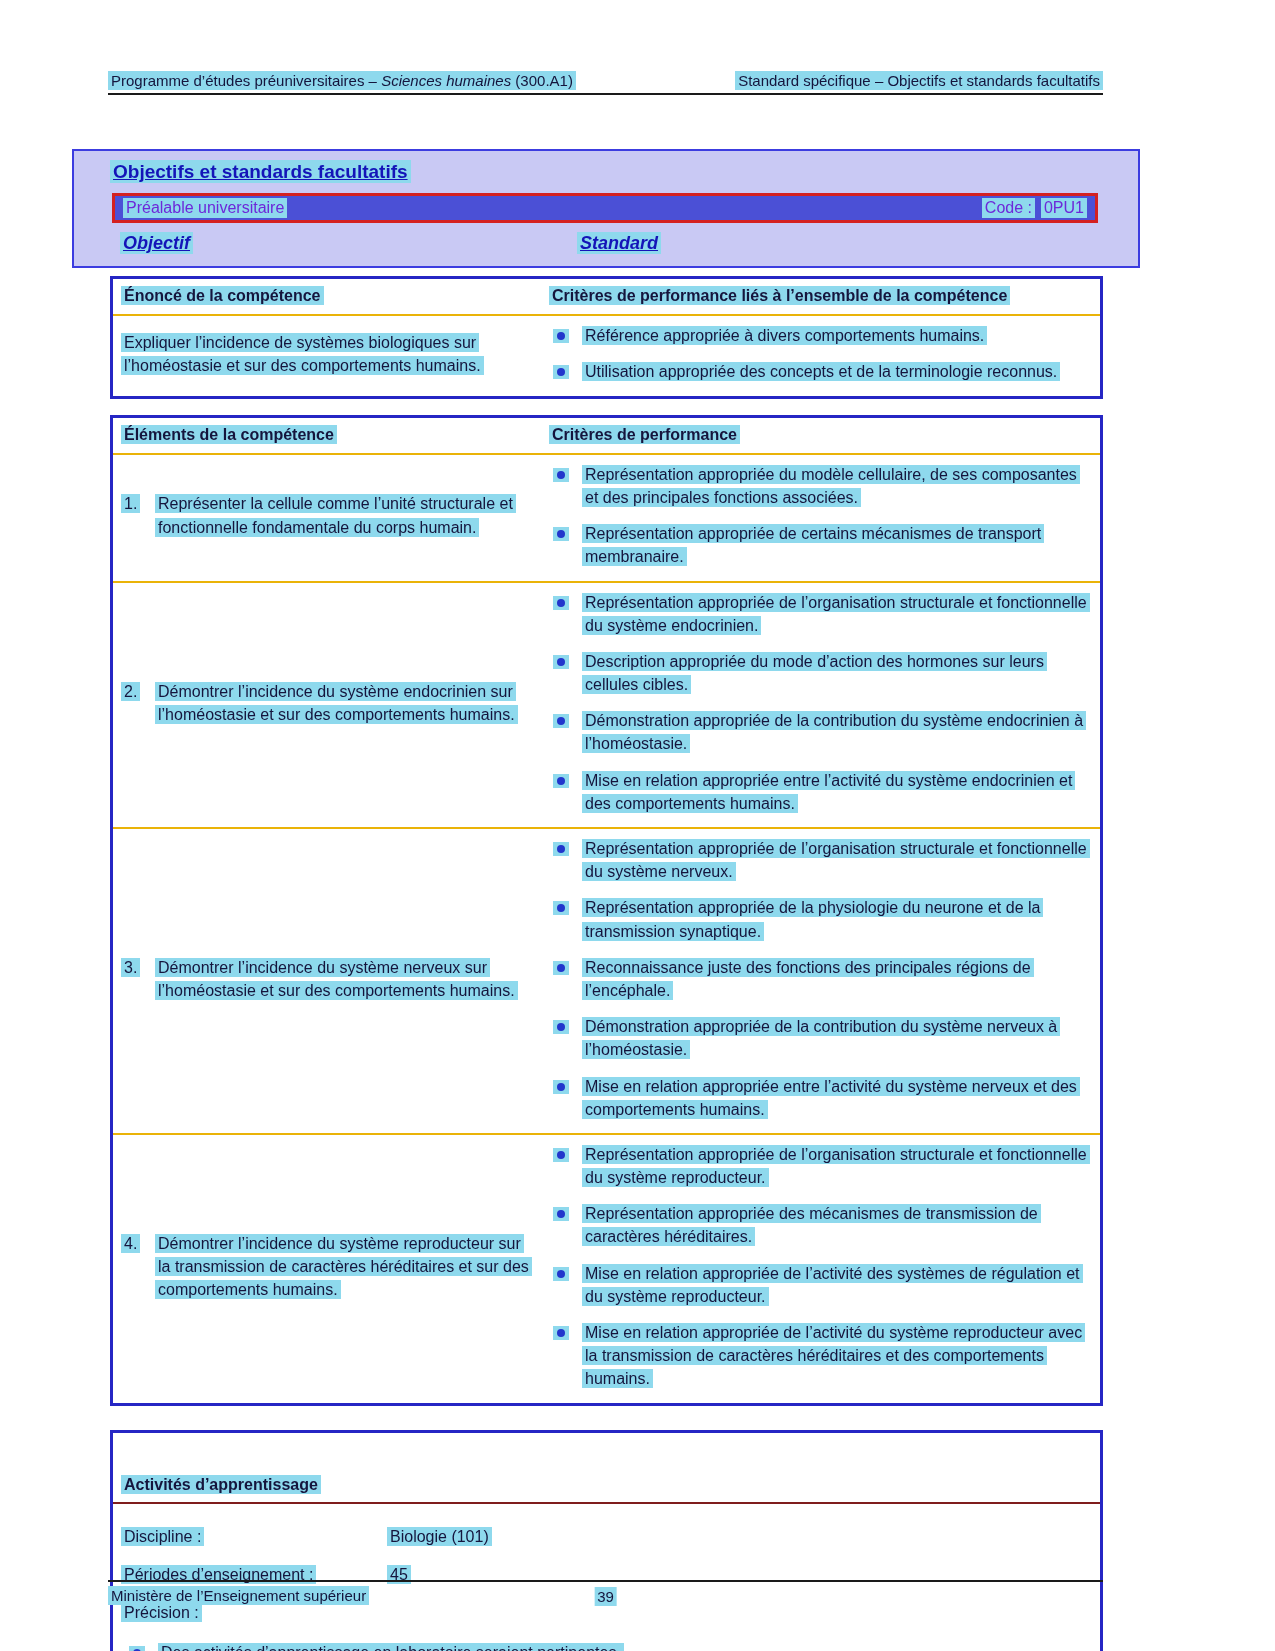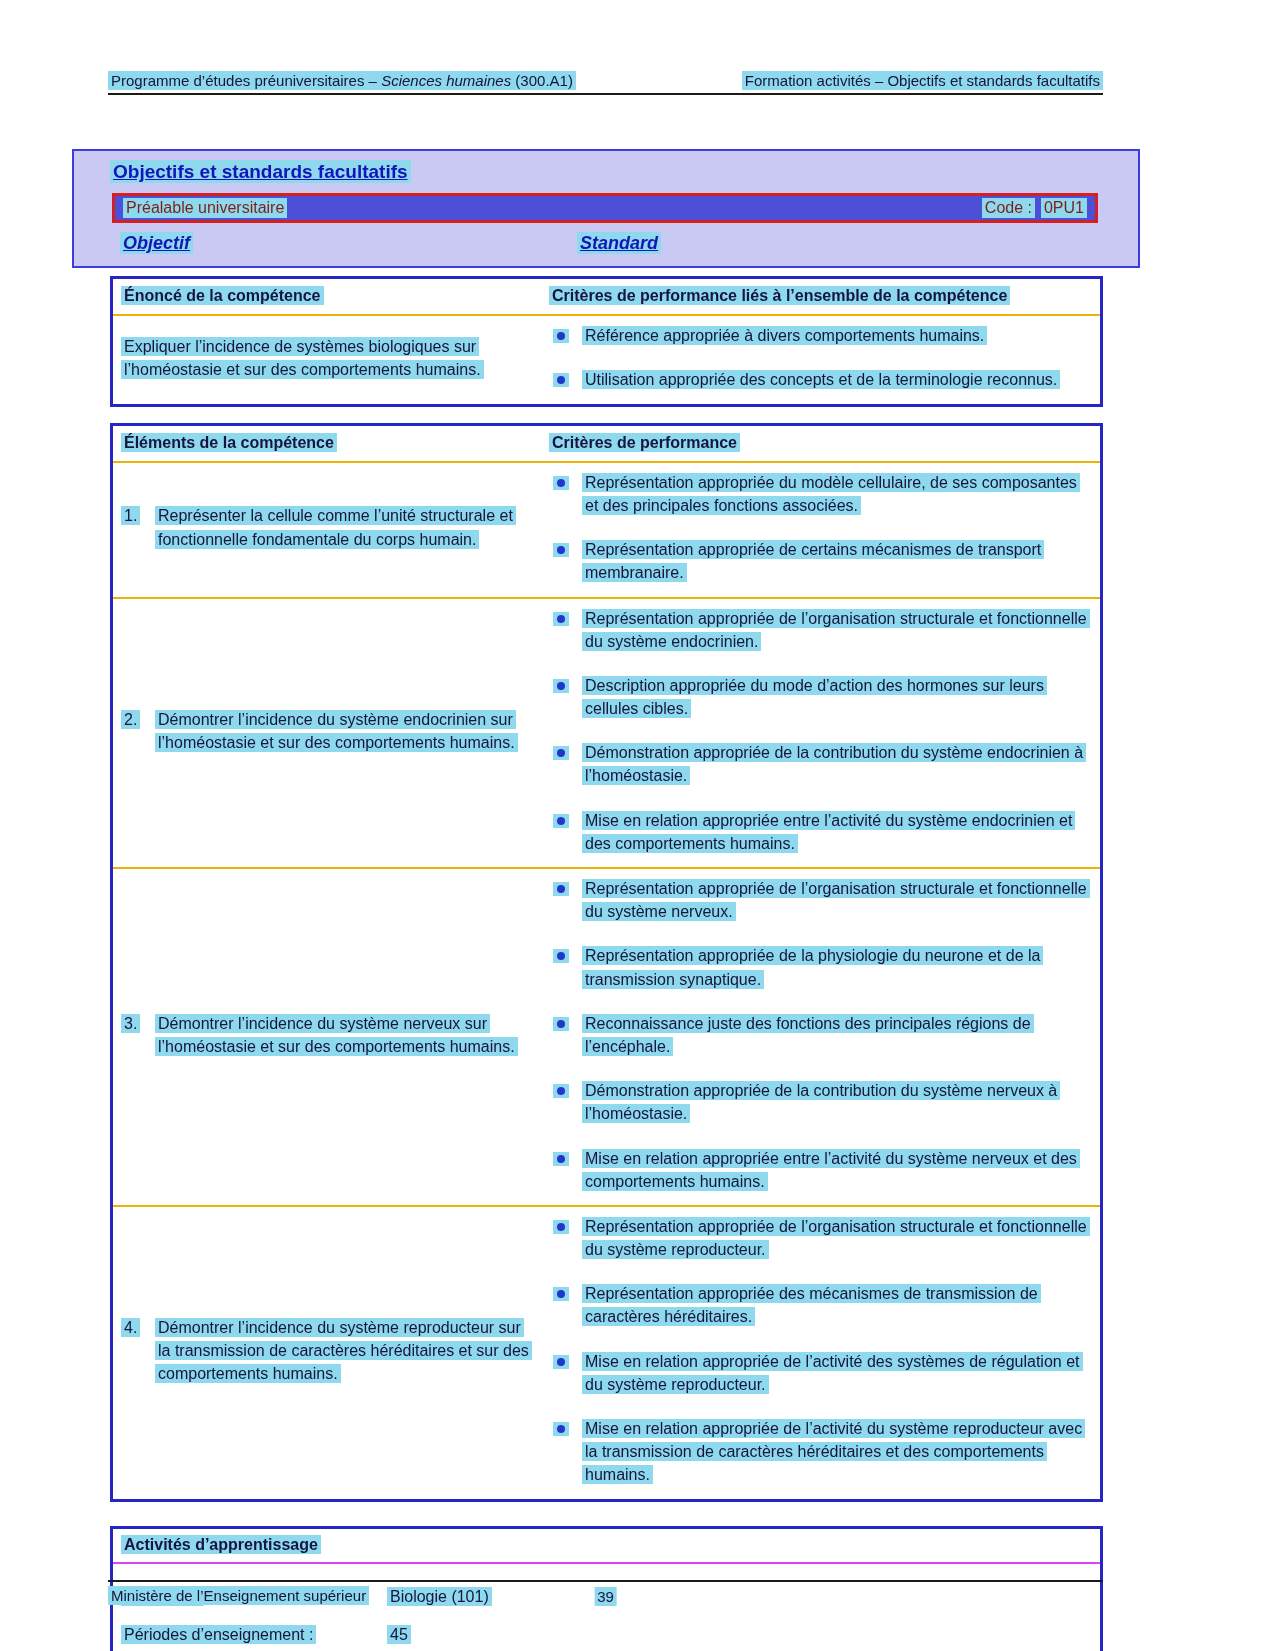--- a/index.html
+++ b/index.html
@@ -36,21 +36,21 @@
     padding:8px 0 12px 0;
   }
   .doc-title { margin:2px 40px 0 36px; font-size:19px; font-weight:700; color:#1414b8; }
   .doc-title .hl { text-decoration:underline; }
   .banner {
     margin:10px 40px 0 38px;
     display:flex; justify-content:space-between; align-items:center;
     background:#4b50d6;
     border:3px solid #d42020;
     padding:2px 8px;
-    font-size:16px; color:#7f1d1d;
+    font-size:16px; color:#6d28d9;
   }
   .banner-right { display:flex; gap:6px; }
   .cols { margin:10px 8px 0 46px; display:flex; font-size:18px; font-weight:700; font-style:italic; color:#1414b8;gap:48px; }
   .cols .c1 { width:409px; flex:none; }
   .cols .hl { text-decoration:underline; }
 
   
   .tbl { margin:8px 172px 0 110px; border:3px solid #2626c4; font-size:16px; line-height:1.45; }
   .t2 { margin-top:16px; }
   .trow { display:flex;align-items:center; }
@@ -58,32 +58,32 @@
   .thead { font-weight:700; }
   .cl { width:414px; flex:none; padding:8px 14px 12px 8px; }
   .cr { flex:1; padding:8px 10px 12px 0; }
   .thead .cl { padding:5px 14px 7px 8px; }
   .thead .cr { padding:5px 10px 7px 0; }
 
   .numrow { display:flex; }
   .num { width:34px; flex:none; }
   .ltext { flex:1; }
 
-  .blist { display:flex; flex-direction:column; gap:21px; }
+  .blist { display:flex; flex-direction:column; gap:13px; }
   .bullet { display:flex; align-items:flex-start; }
   .dotbox {
     flex:none; margin:5px 13px 0 4px;
     background:#8ed9ed; padding:3px 4px; line-height:0; display:inline-block;
   }
   .dot { display:inline-block; width:8px; height:8px; border-radius:50%; background:#2236cc; }
   .btext { flex:1; }
 
   
   .actbox { margin:24px 172px 0 110px; border:3px solid #2626c4; font-size:16px; line-height:1.45; }
-  .act-title { border-bottom:2px solid #d946ef; padding:4px 8px 6px 8px; font-weight:700; }
+  .act-title { border-bottom:2px solid #7f1d1d; padding:4px 8px 6px 8px; font-weight:700;margin-top:36px; }
   .act-body { padding:6px 10px 16px 8px; }
   .act-row { display:flex; margin-top:15px; }
   .alabel { width:266px; flex:none; }
   .act-bullet { display:flex; margin-top:17px; padding-left:4px; align-items:flex-start; }
 
   
   .pagefooter {
     position:absolute; left:108px; width:995px; top:1508px;
     border-top:2px solid #1a1a1a; padding-top:5px;
     font-size:15px;
@@ -93,21 +93,21 @@
 </head>
 <body>
 
 <div class="page">
 
   <div class="pageheader">
     <div>
       <span class="hl"><span>Programme d’études préuniversitaires – </span><span class="it">Sciences humaines</span><span> (300.A1)</span></span>
     </div>
     <div>
-      <span class="hl">Formation activités – Objectifs et standards facultatifs</span>
+      <span class="hl">Standard spécifique – Objectifs et standards facultatifs</span>
     </div>
   </div>
 
   <div class="titlebox">
     <div class="doc-title">
       <span class="hl">Objectifs et standards facultatifs</span>
     </div>
     <div class="banner">
       <span class="hl">Préalable universitaire</span>
       <span class="banner-right">

